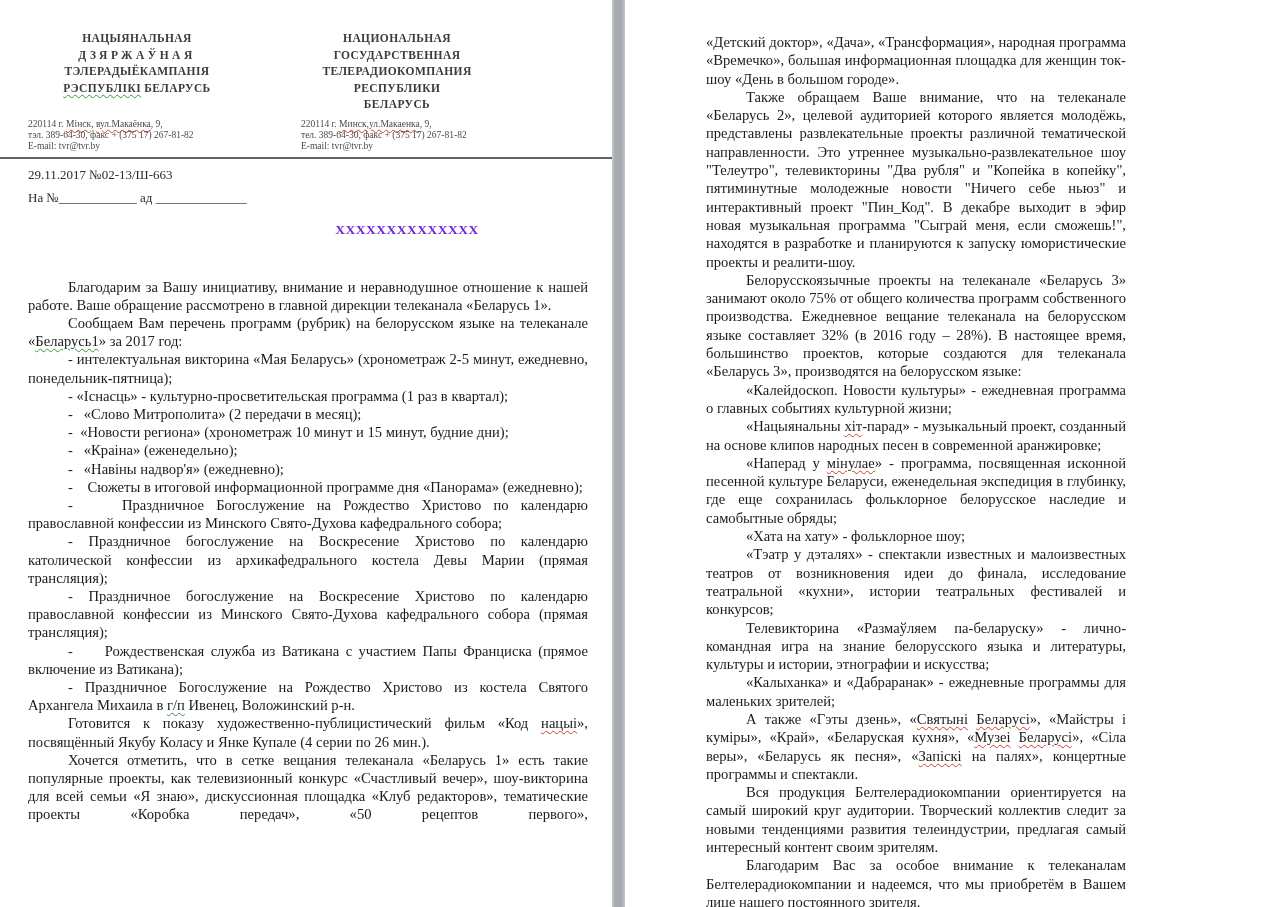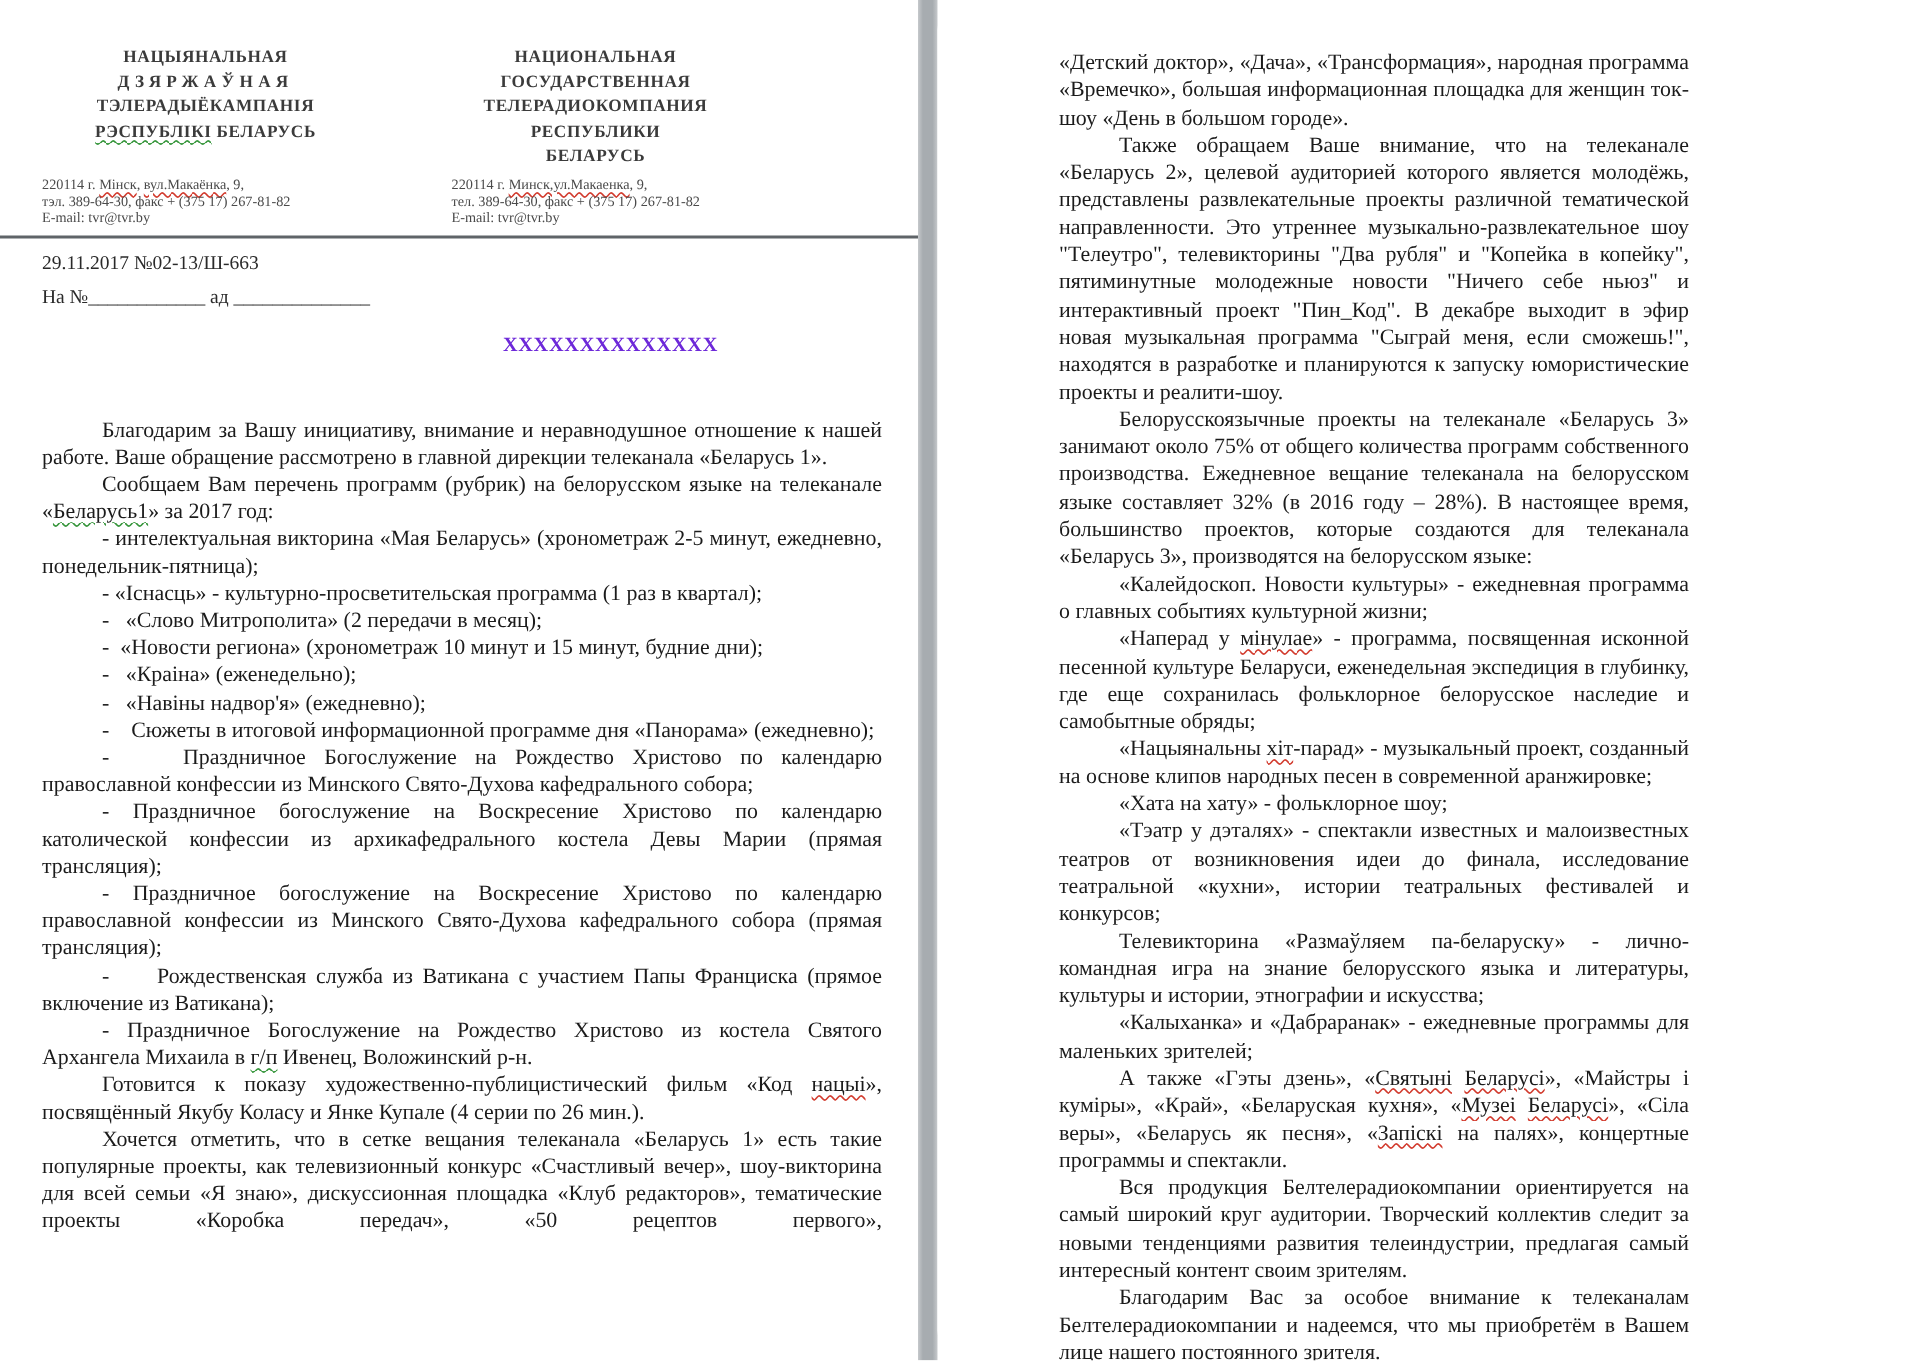--- a/index.html
+++ b/index.html
@@ -113,22 +113,22 @@
   </div>
 
   <div class="divider"></div>
 
   <div class="page page-right">
     <div>
       <p class="para noindent">«Детский доктор», «Дача», «Трансформация», народная программа «Времечко», большая информационная площадка для женщин ток-шоу «День в большом городе».</p>
       <p class="para">Также обращаем Ваше внимание, что на телеканале «Беларусь 2», целевой аудиторией которого является молодёжь, представлены развлекательные проекты различной тематической направленности. Это утреннее музыкально-развлекательное шоу "Телеутро", телевикторины "Два рубля" и "Копейка в копейку", пятиминутные молодежные новости "Ничего себе ньюз" и интерактивный проект "Пин_Код". В декабре выходит в эфир новая  музыкальная программа "Сыграй меня, если сможешь!", находятся в разработке и планируются к запуску юмористические проекты и реалити-шоу.</p>
       <p class="para">Белорусскоязычные проекты на телеканале «Беларусь 3» занимают около 75% от общего количества программ собственного производства. Ежедневное вещание телеканала на белорусском языке составляет 32% (в 2016 году – 28%). В настоящее время, большинство проектов, которые создаются для телеканала «Беларусь 3», производятся на белорусском языке:</p>
       <p class="para">«Калейдоскоп. Новости культуры» - ежедневная программа о главных событиях культурной жизни;</p>
+      <p class="para">«Нацыянальны <span class="sq-red">хіт</span>-парад» - музыкальный проект, созданный на основе клипов народных песен в современной аранжировке;</p>
       <p class="para">«Наперад у <span class="sq-red">мінулае</span>» - программа, посвященная исконной песенной культуре Беларуси, еженедельная экспедиция в глубинку, где еще сохранилась фольклорное белорусское наследие и самобытные обряды;</p>
-      <p class="para">«Нацыянальны <span class="sq-red">хіт</span>-парад» - музыкальный проект, созданный на основе клипов народных песен в современной аранжировке;</p>
       <p class="para">«Хата на хату» - фольклорное шоу;</p>
       <p class="para">«Тэатр у дэталях» - спектакли известных и малоизвестных театров от возникновения идеи до финала, исследование театральной «кухни», истории театральных фестивалей и конкурсов;</p>
       <p class="para">Телевикторина «Размаўляем па-беларуску» - лично-командная игра на знание белорусского языка и литературы, культуры и истории, этнографии и искусства;</p>
       <p class="para">«Калыханка» и «Дабраранак» - ежедневные программы для маленьких зрителей;</p>
       <p class="para">А также «Гэты дзень», «<span class="sq-red">Святыні</span> <span class="sq-red">Беларусі</span>», «Майстры і куміры», «Край», «Беларуская кухня», «<span class="sq-red">Музеі</span> <span class="sq-red">Беларусі</span>», «Сіла веры», «Беларусь як песня», «<span class="sq-red">Запіскі</span> на палях», концертные программы и спектакли.</p>
       <p class="para">Вся продукция Белтелерадиокомпании ориентируется на самый широкий круг аудитории. Творческий коллектив следит за новыми тенденциями развития телеиндустрии, предлагая самый интересный контент своим зрителям.</p>
       <p class="para">Благодарим Вас за особое внимание к телеканалам Белтелерадиокомпании и надеемся, что мы приобретём в Вашем лице нашего постоянного зрителя.</p>
     </div>
 
     <p class="para closing">С уважением,</p>

